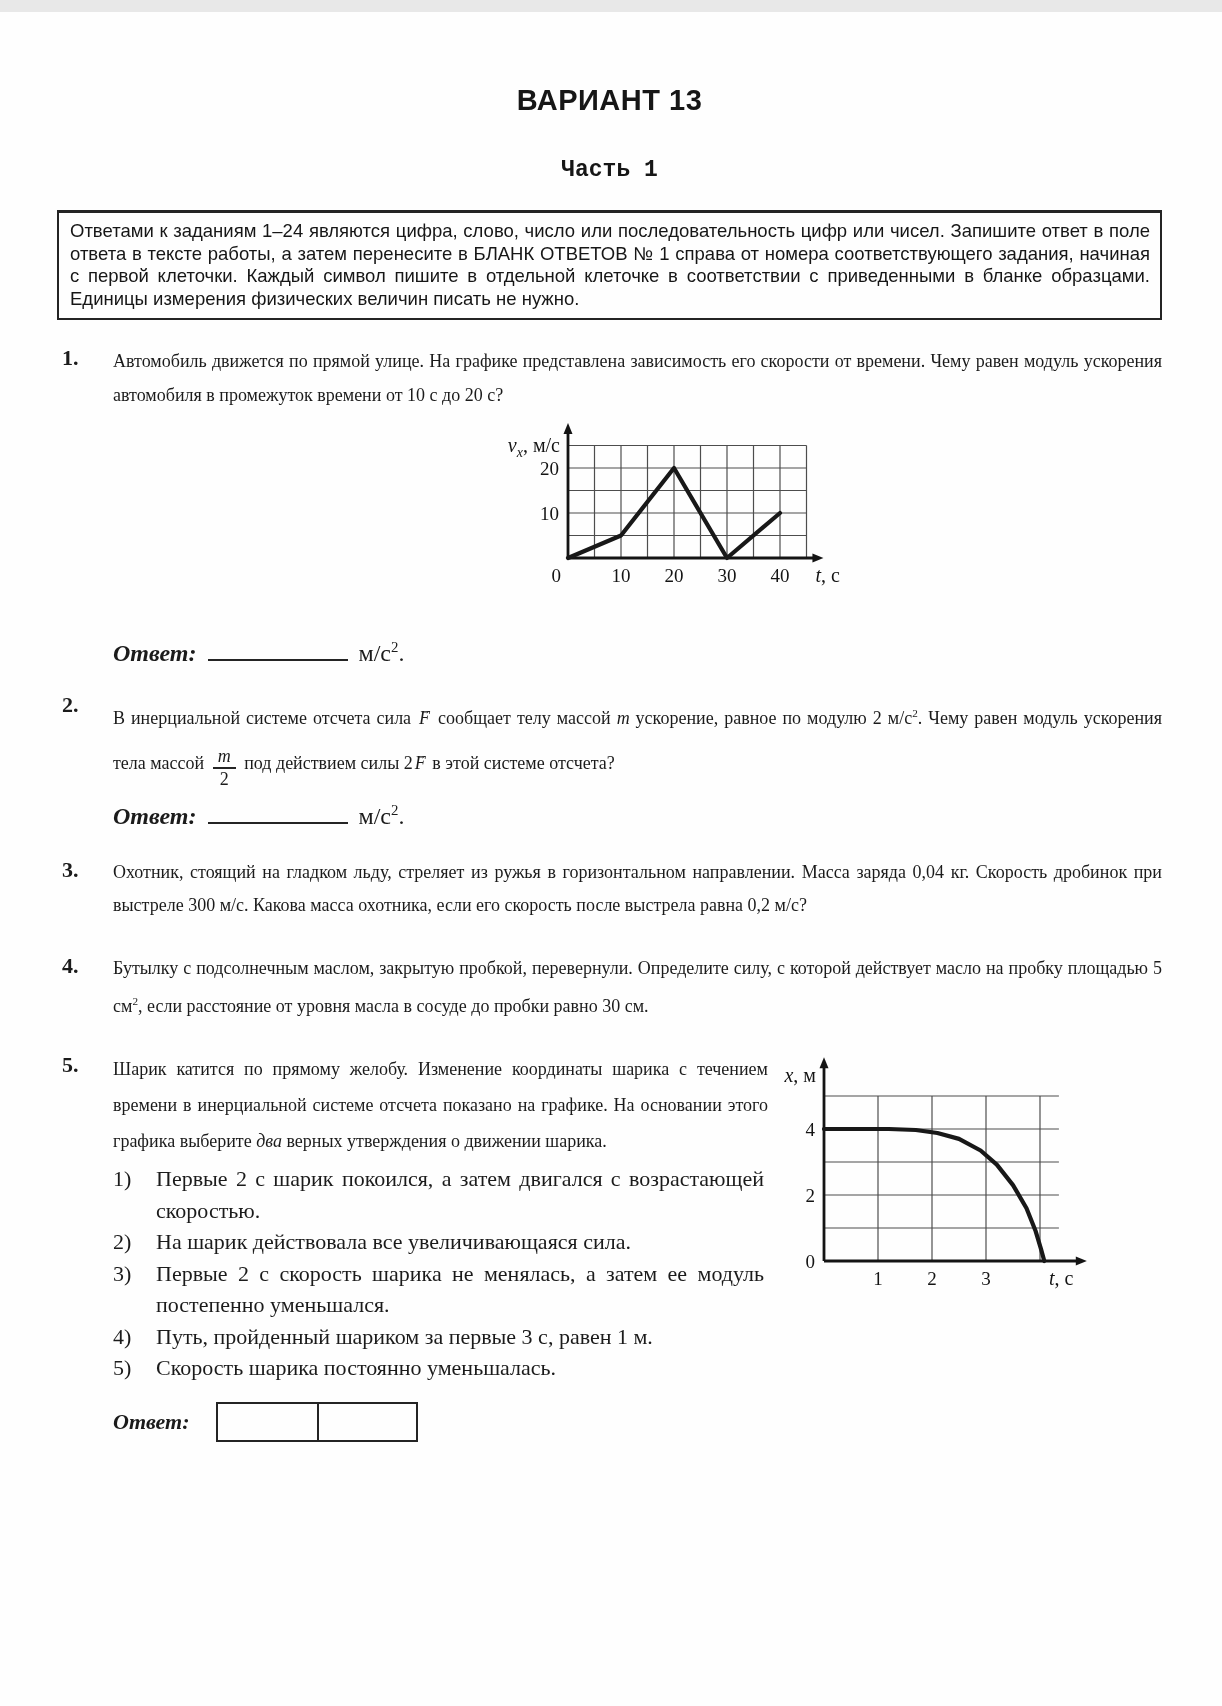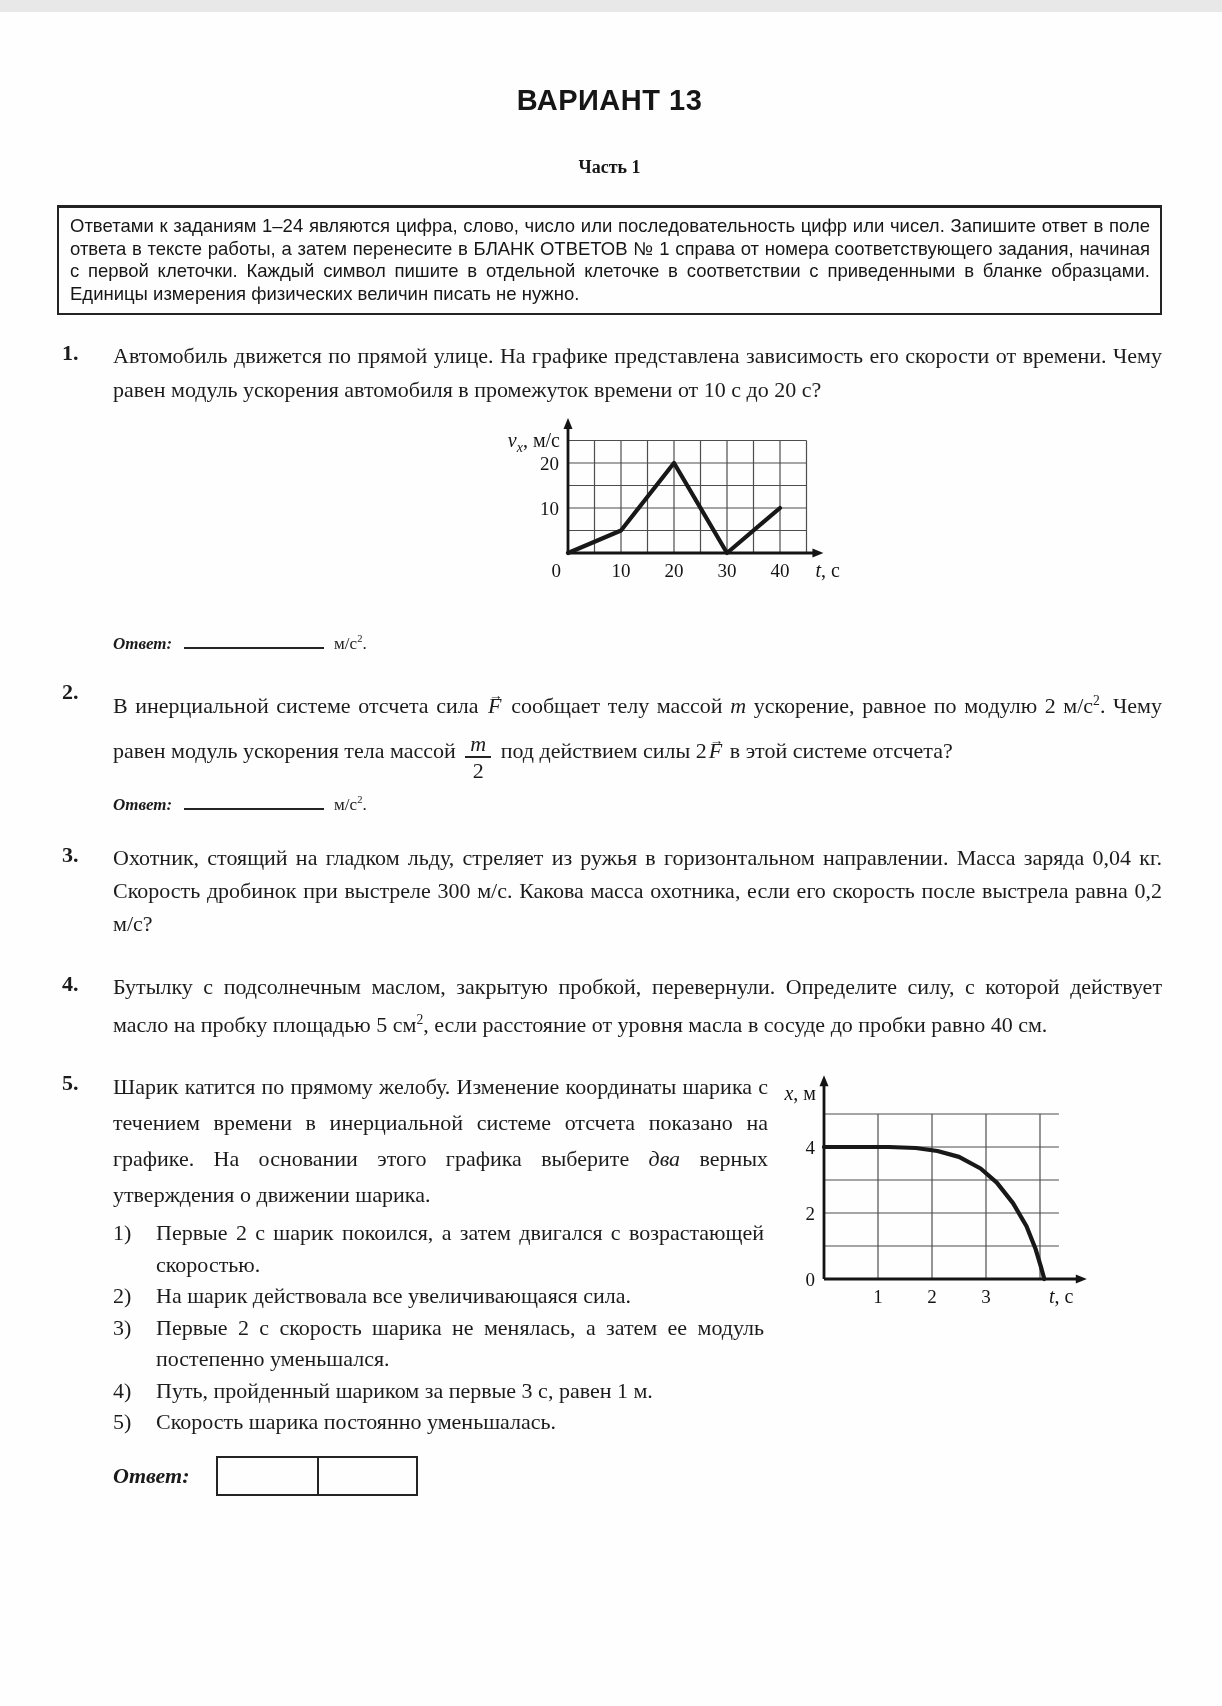--- a/index.html
+++ b/index.html
@@ -10,44 +10,44 @@
     font-family:"Liberation Serif", serif;
   }
   .content { padding:0 60px 0 57px; }
   .title {
     margin-top:72px; text-align:center;
     font-family:"Liberation Sans", sans-serif; font-weight:bold;
     font-size:29px; letter-spacing:0.5px; color:#161616;
   }
   .part {
     margin-top:40px; text-align:center;
-    font-family:Liberation Serif, serif; font-weight:bold;
-    font-size:18px; color:#161616;
+    font-family:Liberation Mono, monospace; font-weight:bold;
+    font-size:23px; color:#161616;
   }
   .instr-box {
     margin-top:27px; border:2.5px solid #242424; border-top-width:3.5px;
     padding:7px 10px 8px 11px;
     font-family:"Liberation Sans", sans-serif; font-size:18.5px; line-height:22.5px;
     text-align:justify; color:#161616;
   }
   .problem { display:flex; margin-left:5px; }
   .pnum { flex:none; width:51px; font-weight:bold; font-size:22px; padding-top:1px; }
-  .ptext { flex:1; font-size:22px; line-height:34px; text-align:justify; }
+  .ptext { flex:1; font-size:18px; line-height:34px; text-align:justify; }
   .p1 { margin-top:24px; }
   .p2 { margin-top:24px; }
   .p2 .ptext { line-height:45px; }
   .p3 { margin-top:26px; }
   .p3 .ptext, .p4 .ptext { line-height:33px; }
   .p4 { margin-top:30px; }
   .p5row { margin-top:28px; display:flex; }
   .p5left { flex:none; width:711px; }
   .p5left .ptext { line-height:36px; }
   .p5graph { flex:none; margin-top:-16px; margin-left:0; }
   .graph1wrap { margin:10px 0 0 431px; }
-  .answer { margin-left:56px; font-size:17px; }
+  .answer { margin-left:56px; font-size:24px; }
   .ans1 { margin-top:40px; }
   .ans2 { margin-top:10px; }
   .ans3 { margin-top:12px; }
   .ans4 { margin-top:14px; }
   .ans-label { font-style:italic; font-weight:bold; }
   .blank { display:inline-block; border-bottom:2px solid #242424; height:1.05em; vertical-align:baseline; margin:0 10px 0 12px; }
   .blank-w { width:140px; }
   .blank-n { width:80px; }
   sup { font-size:0.62em; }
   .vi { font-style:italic; }
@@ -133,21 +133,21 @@
     </div>
 
     <div class="problem p3">
       <div class="pnum">3.</div>
       <div class="ptext">Охотник, стоящий на гладком льду, стреляет из ружья в горизонтальном направлении. Масса заряда 0,04 кг. Скорость дробинок при выстреле 300 м/с. Какова масса охотника, если его скорость после выстрела равна 0,2 м/с?</div>
     </div>
 
 
     <div class="problem p4">
       <div class="pnum">4.</div>
-      <div class="ptext"><span>Бутылку с подсолнечным маслом, закрытую пробкой, перевернули. Определите силу, с которой действует масло на пробку площадью 5 см</span><sup>2</sup><span>, если расстояние от уровня масла в сосуде до пробки равно 40 см.</span></div>
+      <div class="ptext"><span>Бутылку с подсолнечным маслом, закрытую пробкой, перевернули. Определите силу, с которой действует масло на пробку площадью 5 см</span><sup>2</sup><span>, если расстояние от уровня масла в сосуде до пробки равно 30 см.</span></div>
     </div>
 
 
     <div class="p5row">
       <div class="p5left">
         <div class="problem">
           <div class="pnum">5.</div>
           <div class="ptext"><span>Шарик катится по прямому желобу. Изменение координаты шарика с течением времени в инерциальной системе отсчета показано на графике. На основании этого графика выберите </span><span class="em2">два</span><span> верных утверждения о движении шарика.</span></div>
         </div>
         <div class="stmts" style="margin-left:51px">

